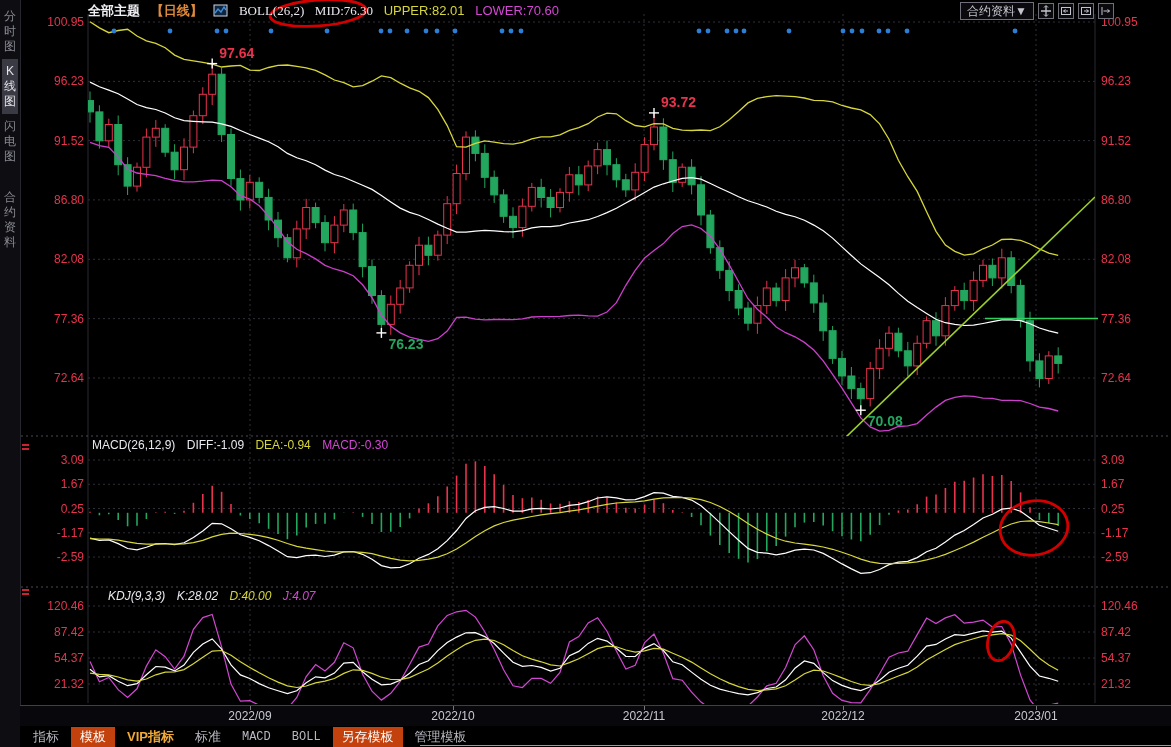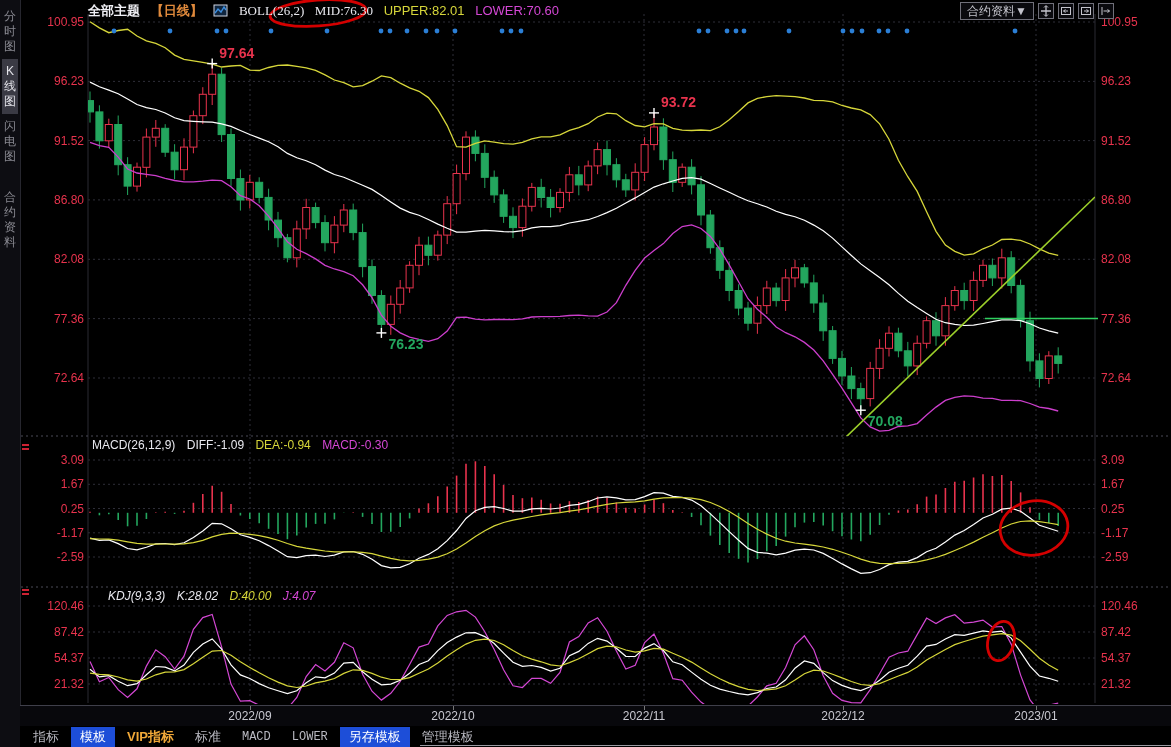--- a/index.html
+++ b/index.html
@@ -35,21 +35,21 @@
   
   .date-row{position:absolute;left:20px;right:0;top:705px;height:21px;background:#08080c;border-top:1px solid #3f3f4a;z-index:5;}
   .period-box{position:absolute;left:0;top:0;width:70px;height:21px;border-right:1px solid #3f3f4a;
               color:#f0a838;font-weight:bold;font-size:13px;display:flex;align-items:center;justify-content:center;gap:4px;cursor:pointer;margin-top:36px;}
   .date-label{position:absolute;top:3px;width:80px;text-align:center;font-size:12px;color:#c8c8d0;}
   .date-tick{position:absolute;top:0;width:1px;height:4px;background:#777;}
 
   
   .tab-row{position:absolute;left:20px;right:0;top:726px;height:21px;background:#000;display:flex;align-items:center;gap:3px;padding-left:4px;z-index:5;}
   .tab{font-size:13px;padding:1px 9px;color:#b8b8c0;cursor:pointer;}
-  .tab.selected{background:#1d4ed8;color:#ffffff;}
+  .tab.selected{background:#c2410c;color:#ffffff;}
   .tab.vip{color:#f0a838;font-weight:bold;}
   .tab.mono{font-family:"Liberation Mono",monospace;font-size:12px;}
   .tab-underline{position:absolute;right:0;bottom:1px;left:400px;height:1px;background:#9a9aa2;}
   .corner{position:absolute;left:0;top:726px;width:20px;height:21px;background:#0d0d12;z-index:6;}
 </style>
 </head>
 <body>
 
 <div class="stage">
 
@@ -622,17 +622,17 @@
     </div>
 
   <div class="corner"></div>
   <div class="tab-row" id="tab-row">
     <div class="tab-underline"></div>
   <div class="tab ">指标</div>
       <div class="tab selected">模板</div>
       <div class="tab vip">VIP指标</div>
       <div class="tab ">标准</div>
       <div class="tab mono">MACD</div>
-      <div class="tab mono">LOWER</div>
+      <div class="tab mono">BOLL</div>
       <div class="tab selected">另存模板</div>
       <div class="tab ">管理模板</div>
     </div>
 </div>
 
 </body></html>

